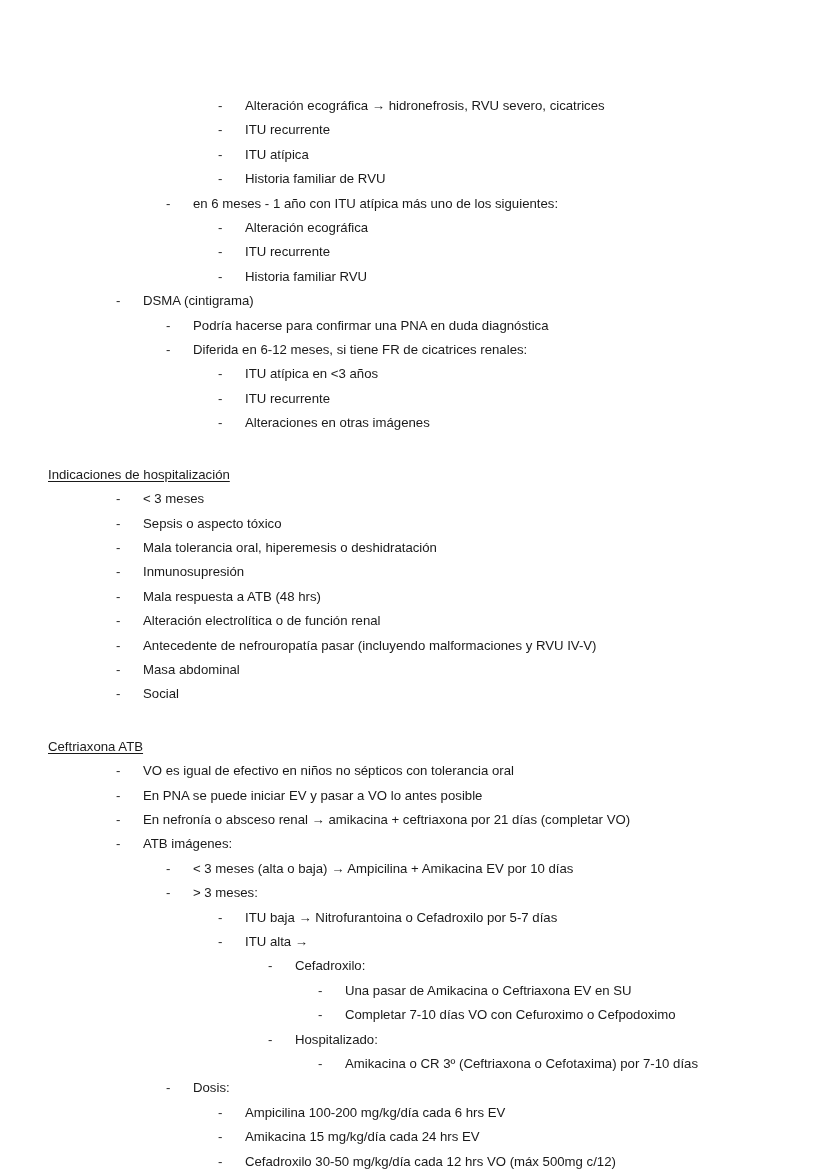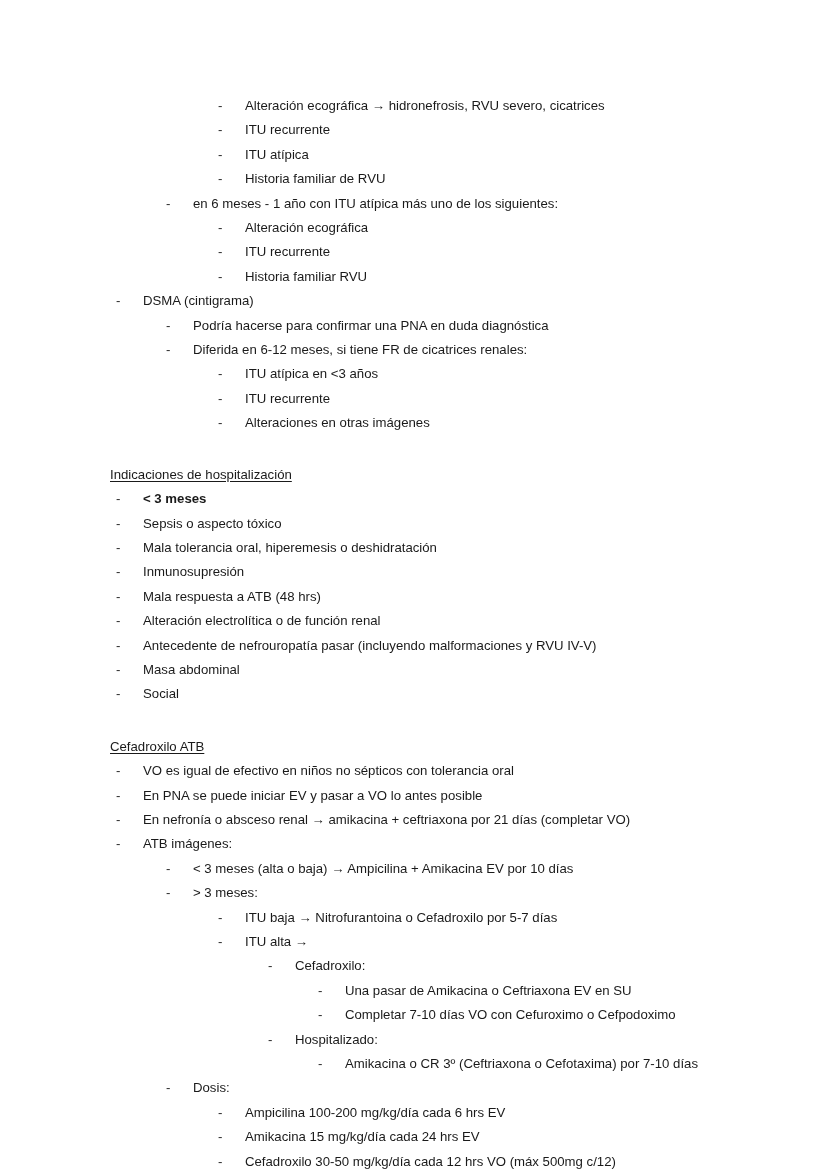--- a/index.html
+++ b/index.html
@@ -46,37 +46,37 @@
     line-height: 24.4px;
   }
   .line .txt {
     display: block;
     padding-left: 27px;
   }
   .line.justify .txt {
     text-align: justify;
   }
   .line.bold .txt {
-    font-weight: bold;
+    font-weight: normal;
   }
 
   
   .lvl1 { margin-left: 116px; }
   .lvl2 { margin-left: 166px; }
   .lvl3 { margin-left: 218px; }
   .lvl4 { margin-left: 268px; }
   .lvl5 { margin-left: 318px; }
 
   
   .narrow .txt { width: 462px; }
 
   
   .heading {
     position: relative;
-    margin-left: 110px;
+    margin-left: 48px;
     font-size: 13.2px;
     line-height: 24.4px;
     color: #1a1a1a;
     text-decoration: underline;
     text-underline-offset: 2px;
   }
   .gap-md { height: 27px; }
   .gap-lg { height: 28px; }
 </style>
 </head>
@@ -181,21 +181,21 @@
           <span class="txt">Masa abdominal</span>
         </div>
         <div class="line lvl1">
           <span class="bullet">-</span>
           <span class="txt">Social</span>
         </div>
       </div>
 
     <div class="gap-lg"></div>
 
-    <div class="heading">Cefadroxilo ATB</div>
+    <div class="heading">Ceftriaxona ATB</div>
     <div id="treatment-list">
         <div class="line lvl1">
           <span class="bullet">-</span>
           <span class="txt">VO es igual de efectivo en niños no sépticos con tolerancia oral</span>
         </div>
         <div class="line lvl1">
           <span class="bullet">-</span>
           <span class="txt">En PNA se puede iniciar EV y pasar a VO lo antes posible</span>
         </div>
         <div class="line lvl1">

